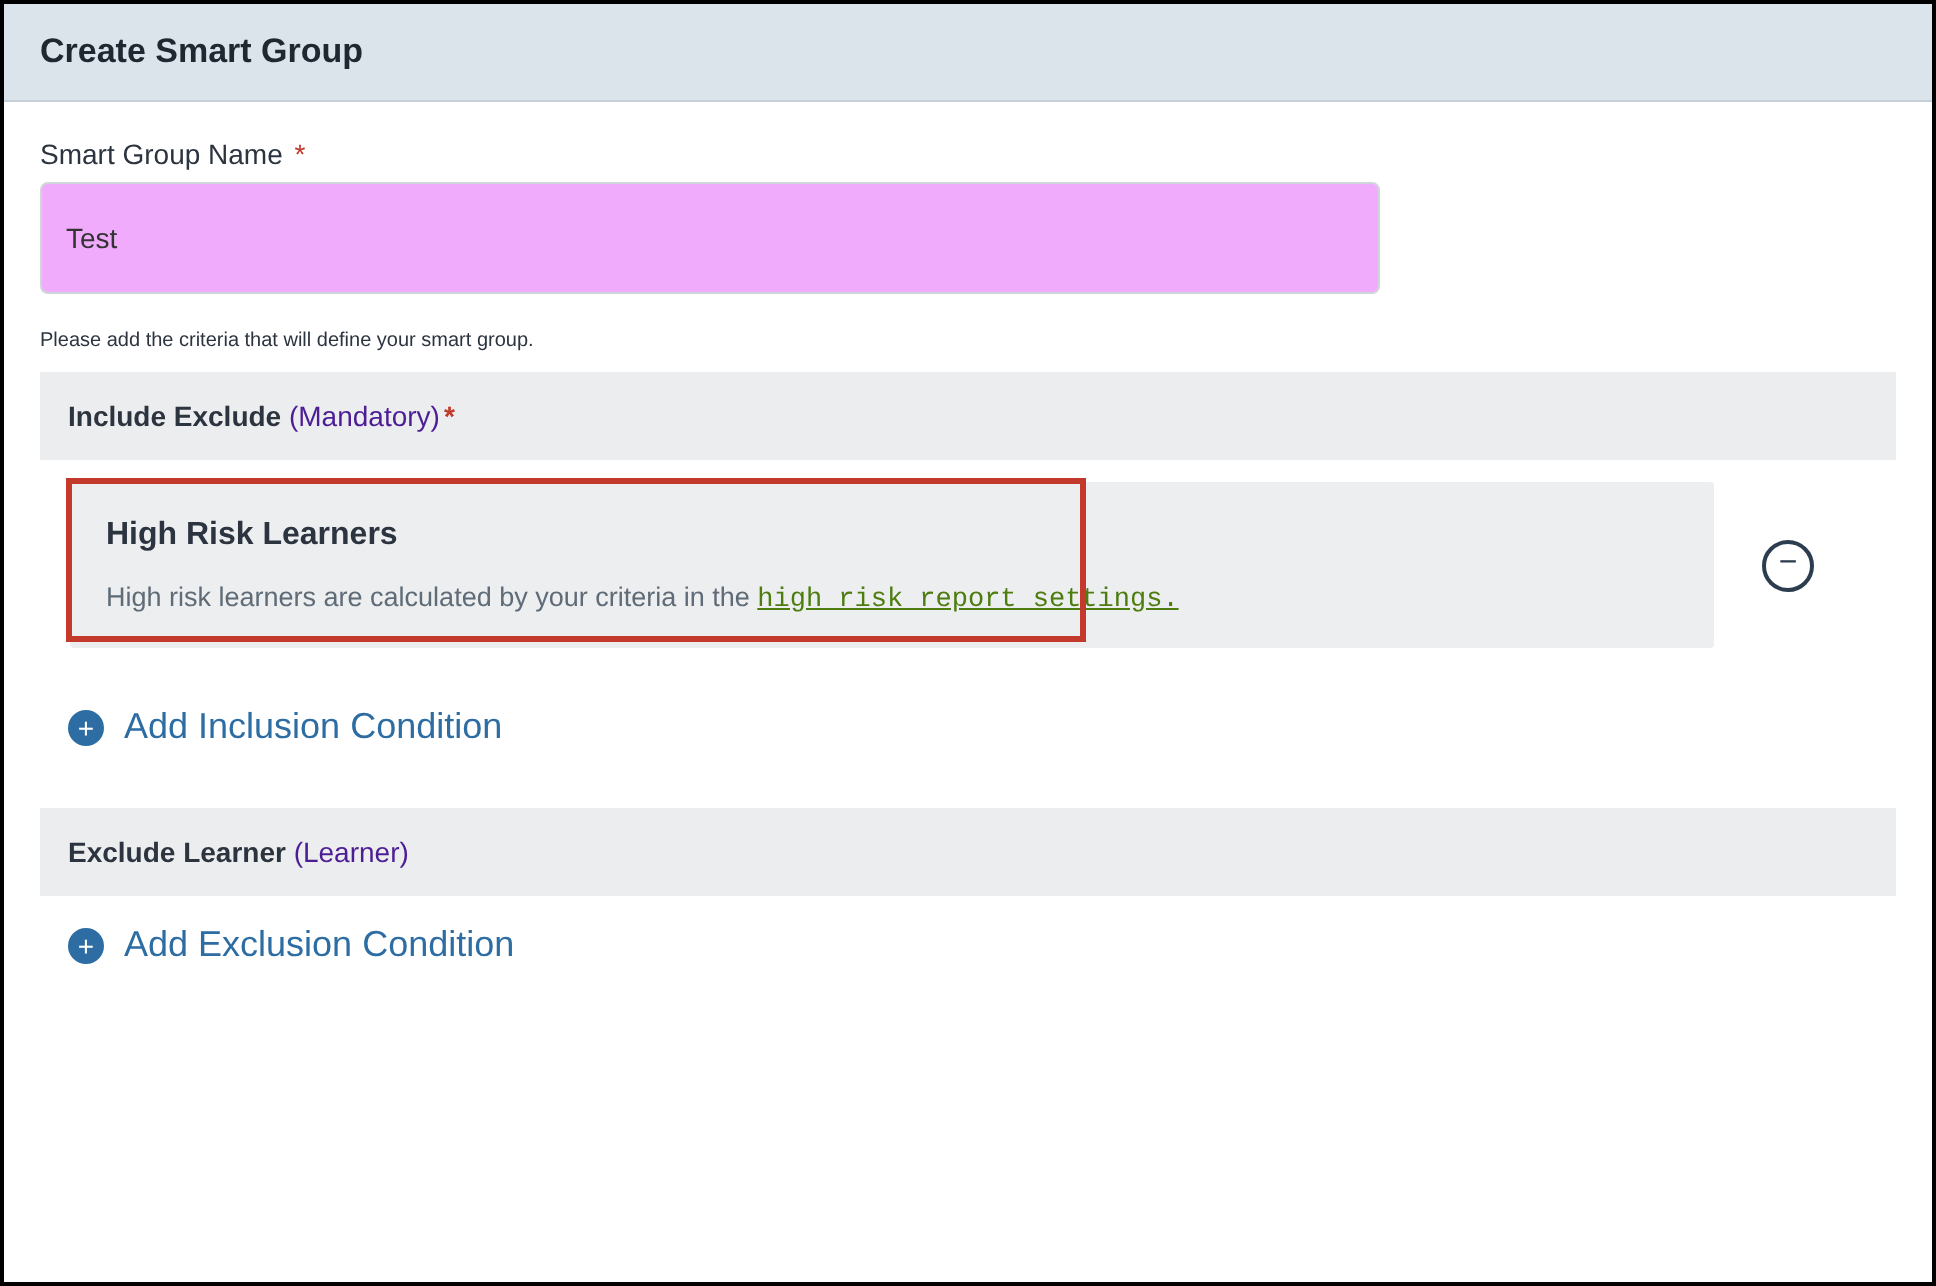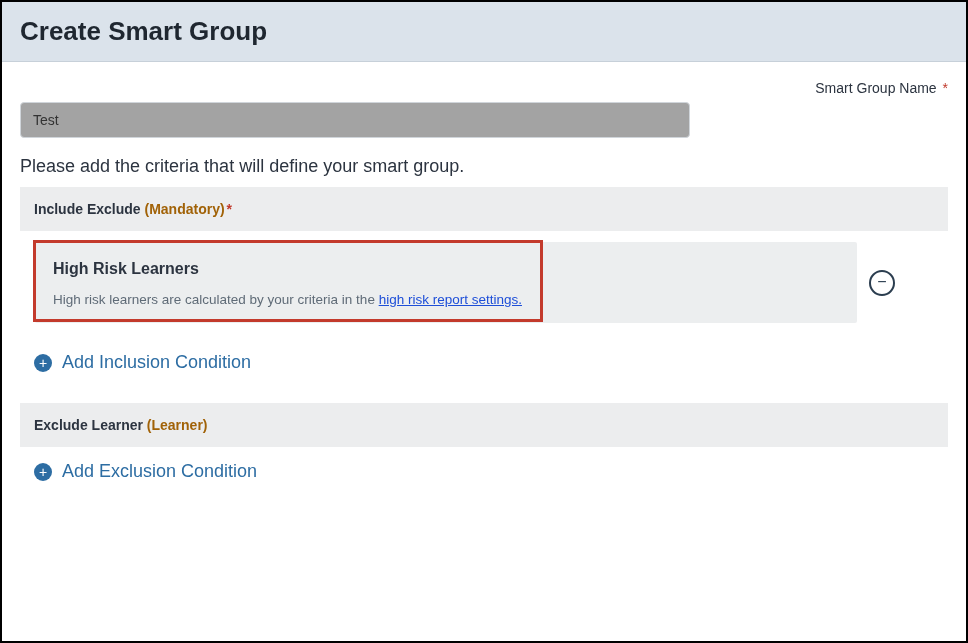--- a/index.html
+++ b/index.html
@@ -15,69 +15,68 @@
     border: 2px solid #000;
     background: #fff;
     position: relative;
   }
   .header {
     background: #dbe3eb;
     padding: 14px 18px;
     border-bottom: 1px solid #c7d0d9;
   }
   .header-title {
-    font-size: 26px;
+    font-size: 17px;
     font-weight: 700;
     color: #1f2730;
   }
   .body {
     padding: 18px 18px 0 18px;
   }
   .field-block { margin-bottom: 18px; }
   .field-label {
     font-size: 14px;
     color: #2c3440;
     margin-bottom: 6px;
     display: block;
-    text-align: right;
   }
   .req { color: #c0392b; margin-left: 2px; }
   .text-input {
     width: 670px;
-    height: 36px;
+    height: 56px;
     border: 1px solid #d0d5da;
     border-radius: 4px;
     padding: 0 12px;
     font-size: 14px;
     color: #333;
-    background: #a3a3a3;
+    background: #f0abfc;
   }
   .text-input::placeholder { color: #9aa0a6; }
   .instr {
-    font-size: 18px;
+    font-size: 10px;
     color: #2c3440;
     margin: 6px 0 10px 0;
   }
   .section-head {
     background: #ecedee;
     padding: 14px 14px;
     font-size: 14px;
     color: #2c3440;
     font-weight: 600;
   }
-  .muted { color: #a16207; font-weight: 700; }
+  .muted { color: #4c1d95; font-weight: 400; }
   .include-body {
     border: 1px solid transparent;
     background: #fff;
     padding: 10px 14px 14px 14px;
   }
   .condition-row {
     display: flex;
     align-items: center;
-    gap: 12px;
+    gap: 24px;
   }
   .condition-card {
     flex: 0 0 auto;
     width: 822px;
     background: #eceeef;
     border-radius: 2px;
     position: relative;
     padding: 18px 18px 16px 18px;
   }
   .highlight-box {
@@ -92,22 +91,23 @@
     font-size: 16px;
     font-weight: 600;
     color: #2c3440;
     margin-bottom: 14px;
   }
   .cond-desc {
     font-size: 13.5px;
     color: #5f6b77;
   }
   .cond-desc a {
-    color: #1d4ed8;
+    color: #4d7c0f;
     text-decoration: underline;
+    font-family: Liberation Mono, monospace;
   }
   .remove-btn {
     width: 26px; height: 26px;
     border-radius: 50%;
     border: 2px solid #2b3d4f;
     background: #fff;
     display: flex; align-items: center; justify-content: center;
     color: #2b3d4f;
     font-size: 16px;
     line-height: 1;

